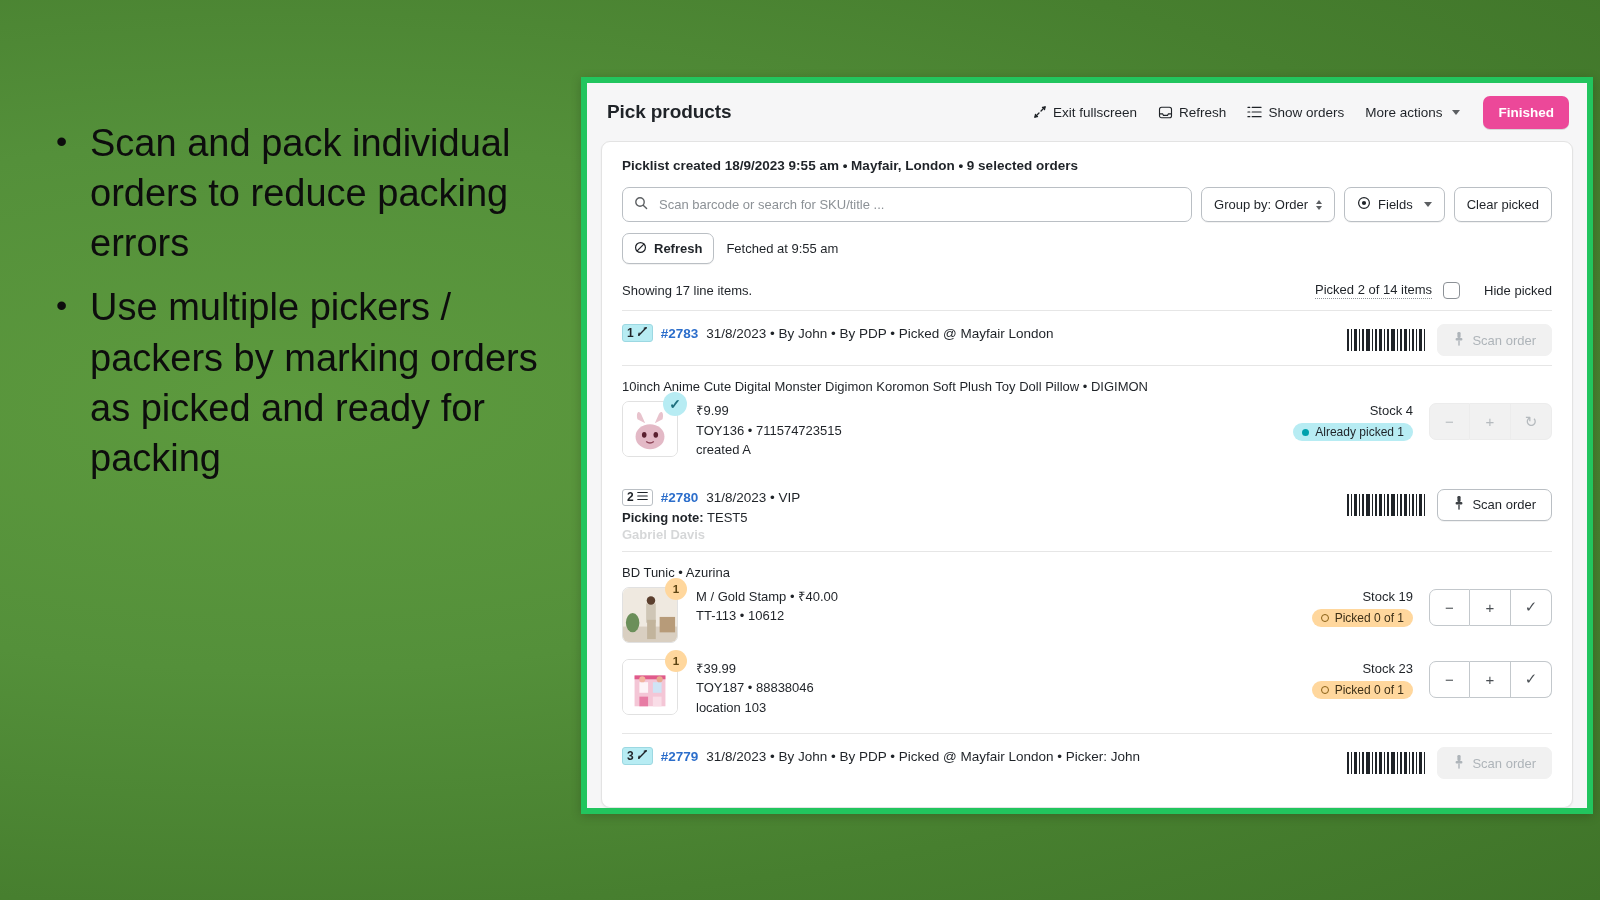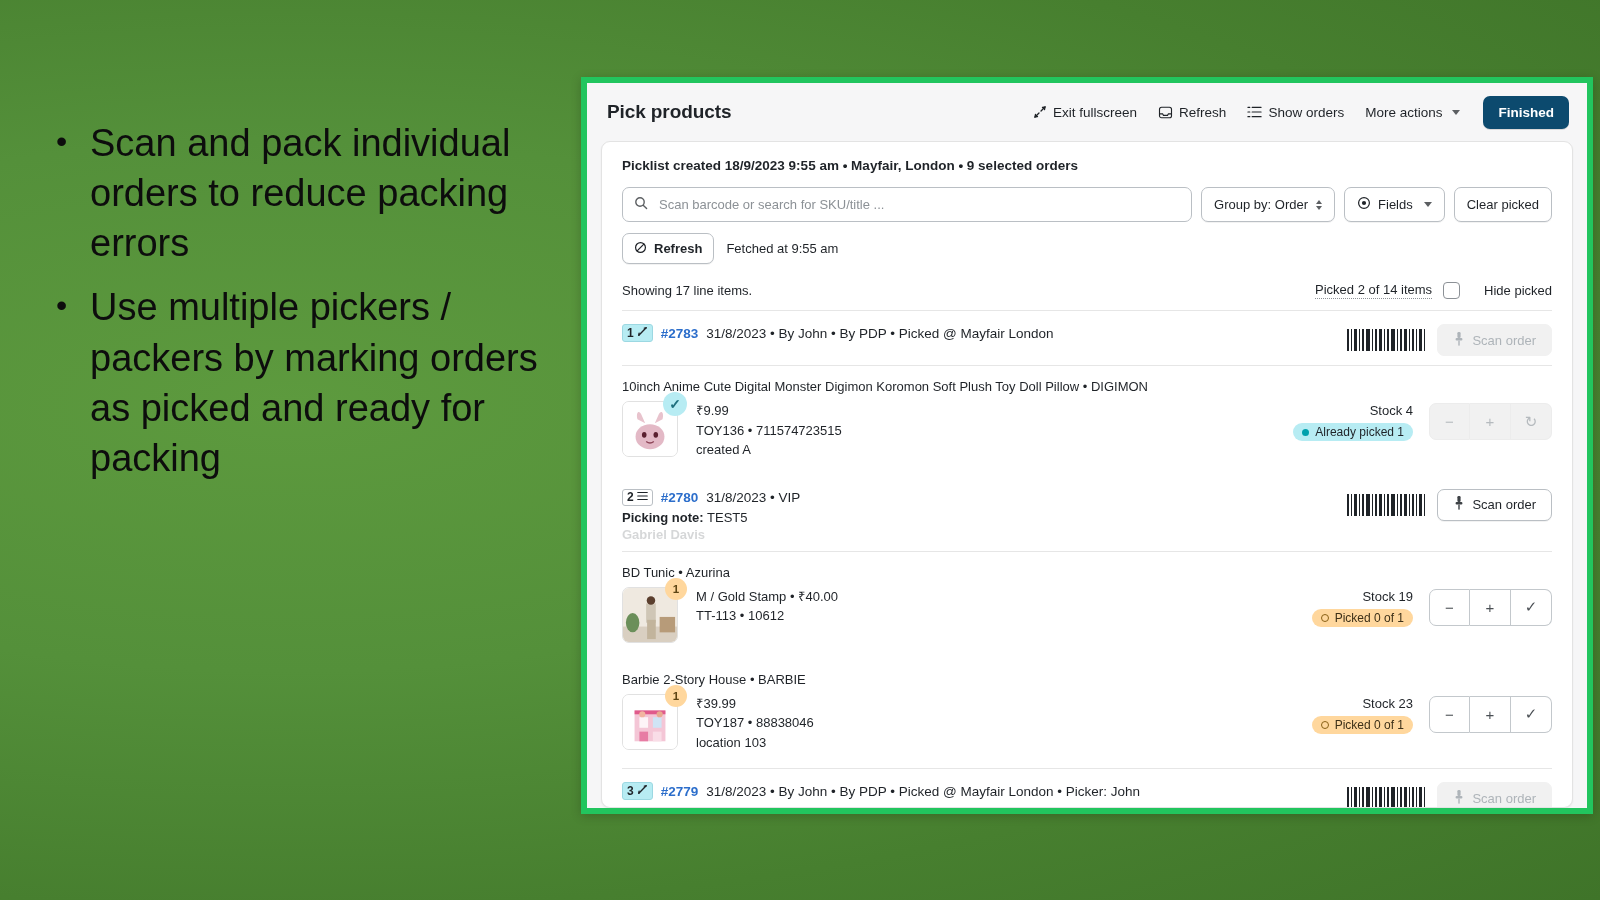--- a/index.html
+++ b/index.html
@@ -60,21 +60,21 @@
     font-size:13.5px; color:#1f2328; cursor:pointer;
     background:transparent; border:0; padding:4px 2px;
     font-family:inherit; white-space:nowrap;
   }
   .hbtn svg{ display:block; }
   .caret{
     width:0;height:0;border-left:4px solid transparent;border-right:4px solid transparent;
     border-top:5px solid #5c5f62; margin-left:4px;
   }
   #finished-btn{
-    background:#0c4a6e; color:#fff; border:0; border-radius:7px;
+    background:#ec4899; color:#fff; border:0; border-radius:7px;
     font-size:13.5px; font-weight:600; padding:9px 15px; cursor:pointer;
     font-family:inherit; margin-left:4px;
     box-shadow:0 1px 0 rgba(0,0,0,.12);
   }
   
   #card{
     margin:0 14px; background:#fff; border-radius:9px;
     border:1px solid #e3e3e3;
     box-shadow:0 1px 2px rgba(0,0,0,.06);
     height:calc(100% - 58px);
@@ -545,21 +545,20 @@
               </div>
             </div>
             <div class="stepper">
               <button>−</button>
               <button>+</button>
               <button>✓</button>
             </div>
           </div>
         </div>
 
-        <div class="prod-title">Barbie 2-Story House • BARBIE</div>
         <div class="prod-row">
           <div class="thumb-wrap">
             <div class="thumb">
               <svg viewBox="0 0 56 56">
                 <rect width="56" height="56" fill="#ffffff"></rect>
                 <rect x="12" y="16" width="32" height="32" fill="#f4c6d6"></rect>
                 <rect x="12" y="16" width="32" height="4" fill="#e05a8b"></rect>
                 <rect x="17" y="23" width="9" height="11" fill="#fdf4f7"></rect>
                 <rect x="31" y="23" width="9" height="11" fill="#cfe4f5"></rect>
                 <rect x="17" y="38" width="9" height="10" fill="#e77ca4"></rect>

